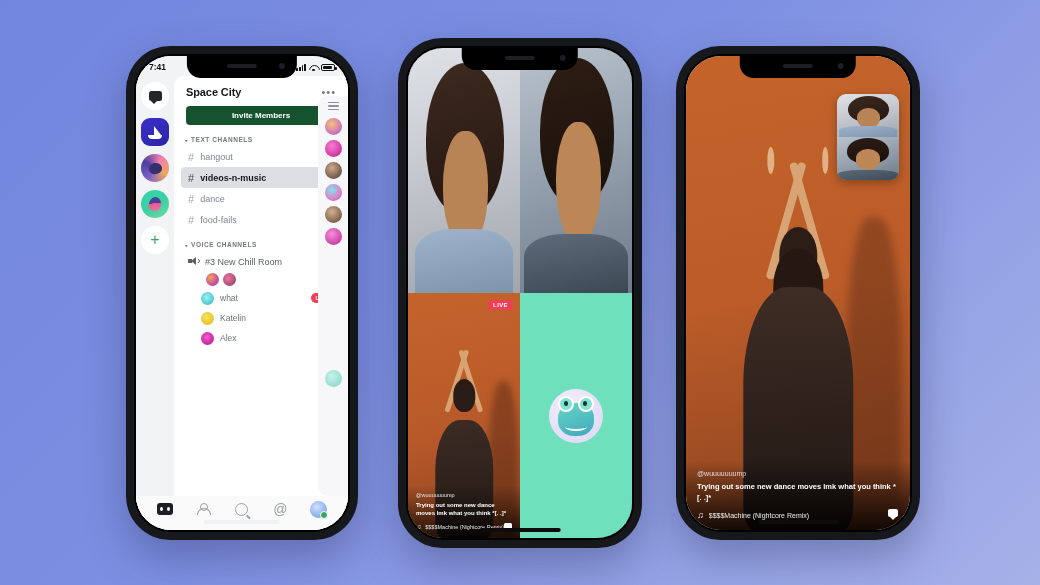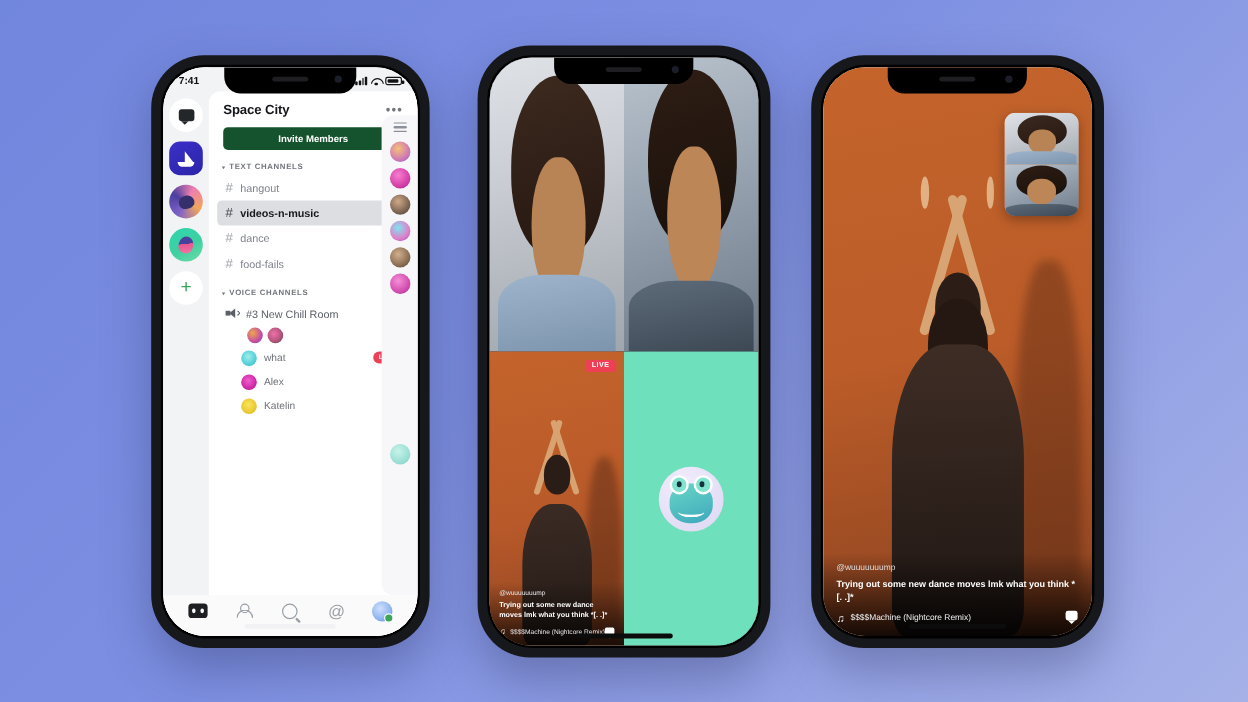--- a/index.html
+++ b/index.html
@@ -356,27 +356,27 @@
             <span class="av a2"></span>
           </div>
 
 
           <div class="member">
             <span class="mav fiona"></span>
             <span>what</span>
             <span class="livepill">LIVE</span>
           </div>
           <div class="member">
+            <span class="mav katelin"></span>
+            <span>Katelin</span>
+            <span class="camic"></span>
+          </div>
+          <div class="member">
             <span class="mav alex"></span>
             <span>Alex</span>
-            <span class="camic"></span>
-          </div>
-          <div class="member">
-            <span class="mav katelin"></span>
-            <span>Katelin</span>
             <span class="camic"></span>
           </div>
 
           <div class="memberpeek">
             <span class="burger">
                 <i></i>
                 <i></i>
                 <i></i>
               </span>
             <span class="pav v1"></span>

